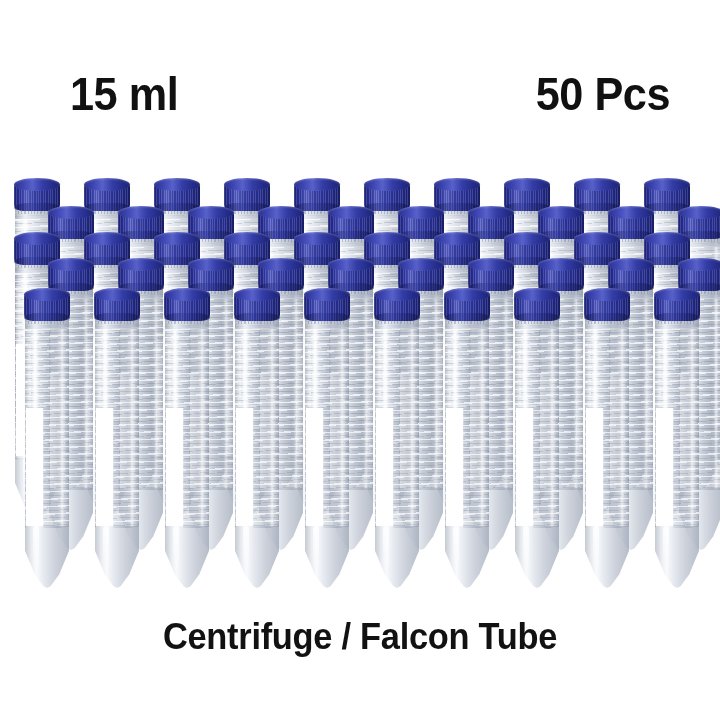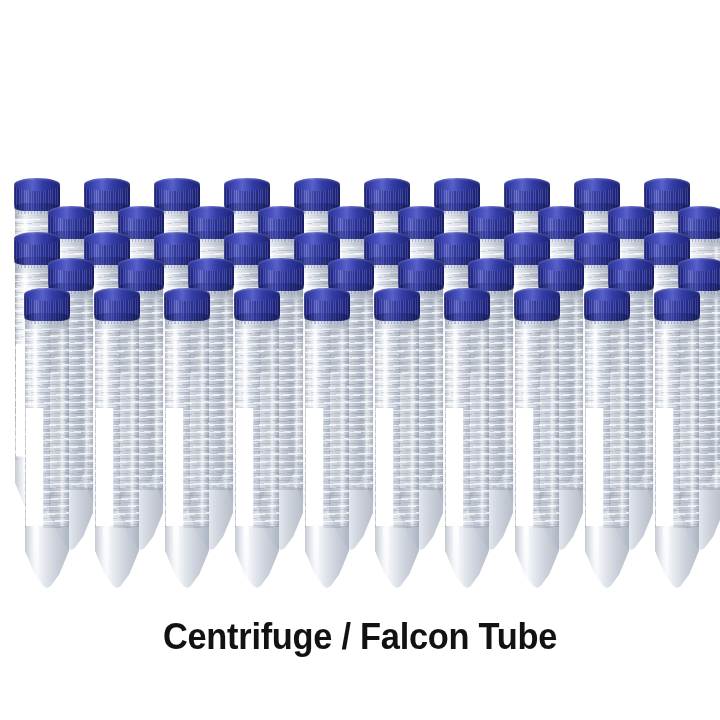--- a/index.html
+++ b/index.html
@@ -270,20 +270,24 @@
       rgba(120,130,150,0.42) 1.2px,
       rgba(255,255,255,0.0) 1.2px,
       rgba(255,255,255,0.0) 3.2px);
   }
 </style>
 </head>
 <body>
 
 <div id="product-card">
 
+  <div class="headline">
+    <div class="headline-left">15 ml</div>
+    <div class="headline-right">50 Pcs</div>
+  </div>
 
   <div id="tube-field">
       <div class="tube" style="left: 14px; top: 178px; z-index: 10;">
         <div class="tube-body" style="height: 196px;">
           <div class="tube-grads"></div>
           <div class="tube-gloss"></div>
           <div class="tube-gloss2"></div>
         </div>
         <div class="tube-label" style="top: 106px; height: 104px;"></div>
         <div class="tube-tip" style="top: 222px;">

